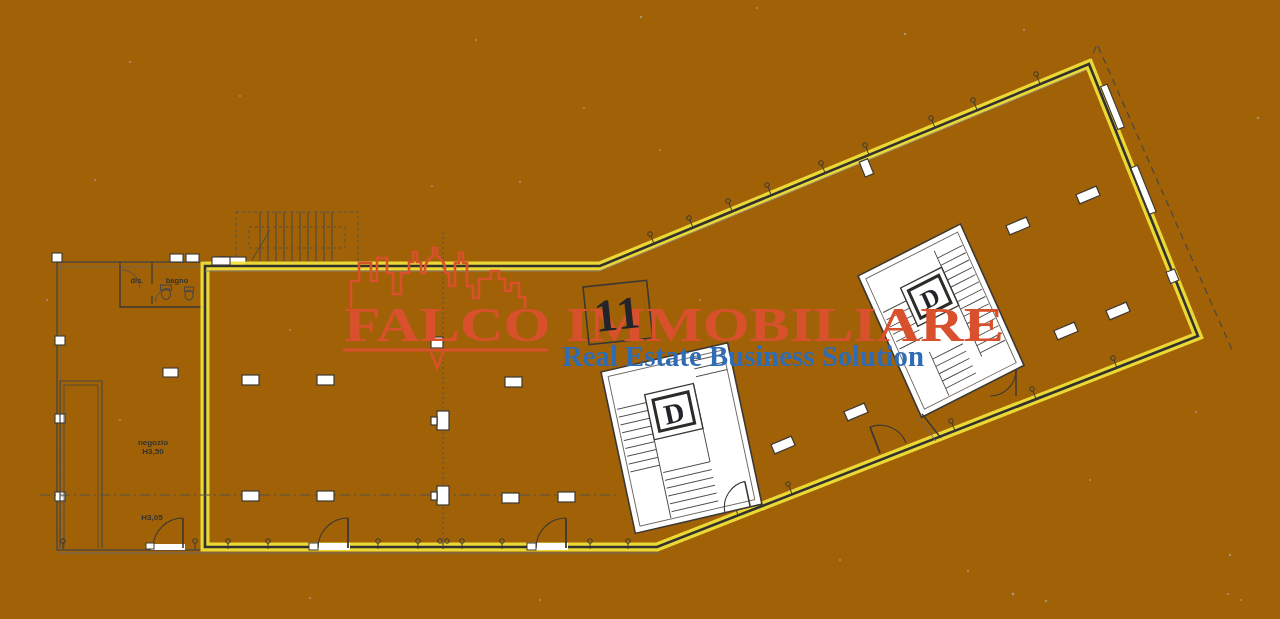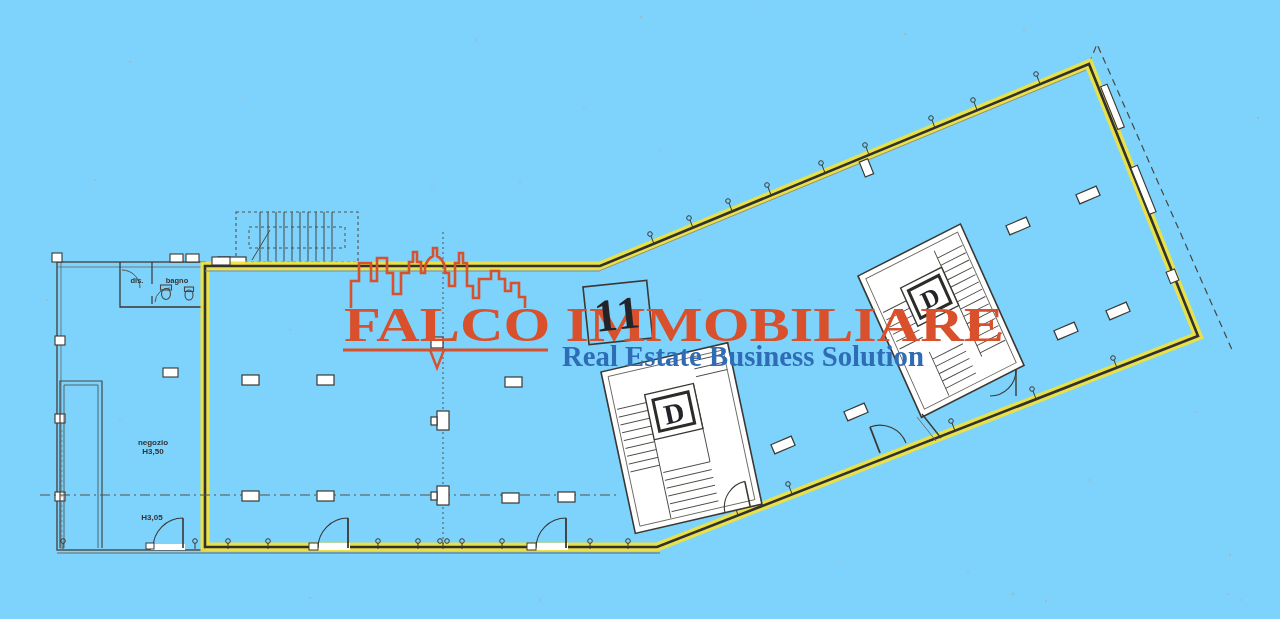--- a/index.html
+++ b/index.html
@@ -1,18 +1,18 @@
 <!DOCTYPE html>
 <html><head>
 <meta charset="utf-8">
 <style>
   html,body{margin:0;padding:0;background:#e8e8e4;}
   .canvas{
     position:relative;width:1280px;height:619px;margin:0 auto;
-    background:#7dd3fc;overflow:hidden;
+    background:#a16207;overflow:hidden;
     font-family:"Liberation Sans", sans-serif;
   }
   svg{position:absolute;left:0;top:0;}
   .wall{stroke:#3b3833;fill:none;}
   .thin{stroke:#6b6760;fill:none;}
   .serif{font-family:"Liberation Serif", serif;}
 </style>
 </head>
 <body>
 

